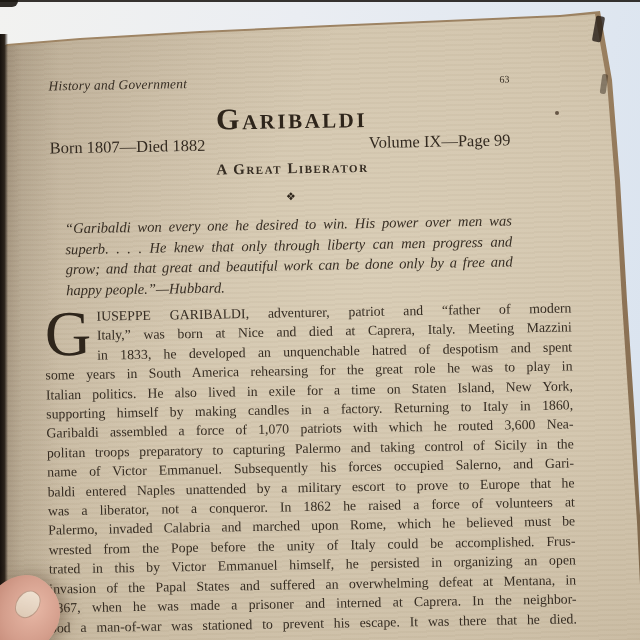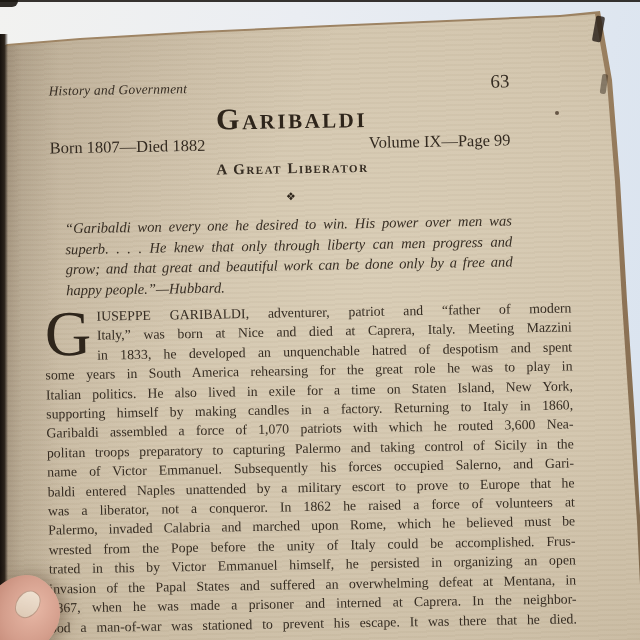--- a/index.html
+++ b/index.html
@@ -43,21 +43,21 @@
 
   
   .content{
     position:absolute;left:45px;top:52px;width:527px;padding-top:22px;
     transform:rotate(-1deg);transform-origin:50% 50%;
     color:#362d23;
   }
   .front{margin:0 58px 0 8px}
   .hrow{display:flex;justify-content:space-between;align-items:baseline;height:17px;font-size:13.5px}
   .runhead{font-style:italic;letter-spacing:.2px}
-  .pagenum{font-size:19px}
+  .pagenum{font-size:10px}
   .title{text-align:center;font-variant:small-caps;font-weight:700;font-size:30px;line-height:32px;
          letter-spacing:2.5px;margin-top:11px;position:relative;left:12px;color:#2e251b}
   .subrow{display:flex;justify-content:space-between;font-size:16.5px;height:20px;color:#332a20}
   .liberator{text-align:center;font-variant:small-caps;font-weight:700;font-size:15px;height:16px;
              letter-spacing:1.5px;margin-top:6px;position:relative;left:12px}
   .ornament{text-align:center;font-size:11px;height:12px;margin-top:14px;position:relative;left:10px;color:#2e251b}
   .quote{margin-top:12px;padding-left:14px;font-style:italic;font-size:14.6px}
   .qline{text-align:justify;text-align-last:justify;line-height:20.5px}
   .qline.qlast{text-align-last:left}
   .body{margin-top:7px;font-size:13.8px}

